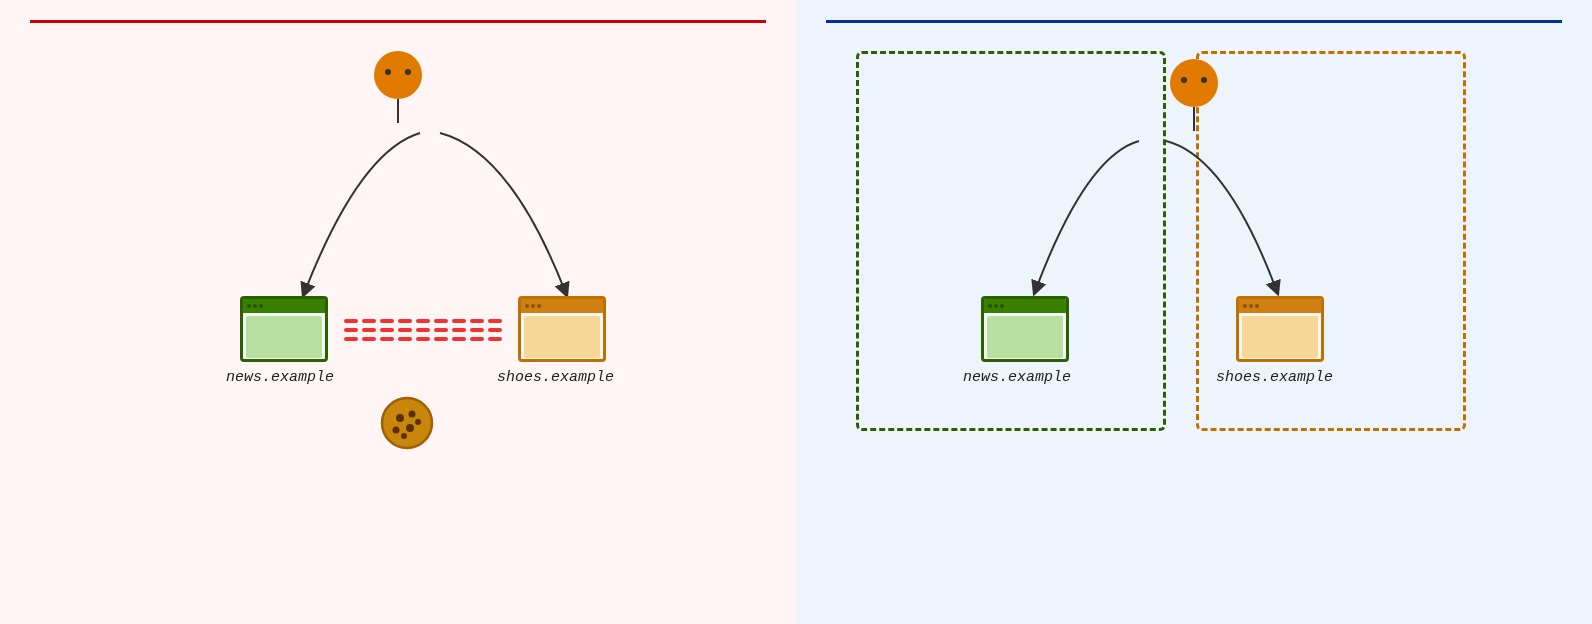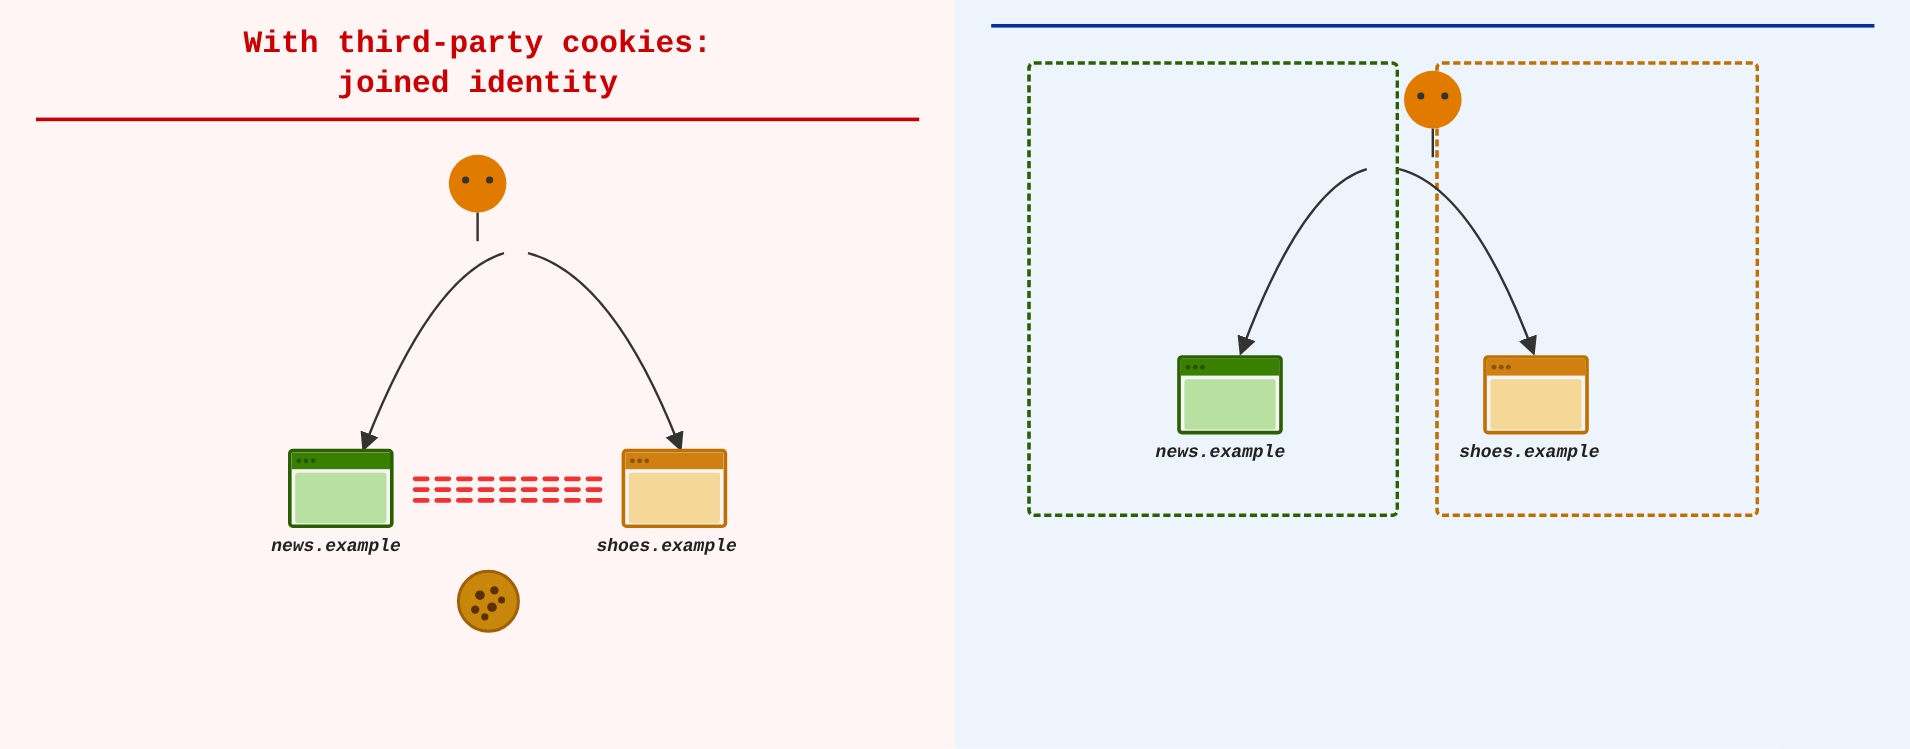--- a/index.html
+++ b/index.html
@@ -191,21 +191,21 @@
       height: 54px;
     }
 
     
     .site-label {
       position: absolute;
       font-family: 'Courier New', Courier, monospace;
       font-style: italic;
       font-size: 15px;
       color: #222;
-      font-weight: bold;
+      font-weight: normal;
       text-align: center;
     }
 
     
     .dashed-box {
       position: absolute;
       border: 3px dashed;
       border-radius: 6px;
     }
 
@@ -214,24 +214,20 @@
     }
 
     .dashed-box-orange {
       border-color: #c07000;
     }
   </style>
 </head>
 <body>
 
 <div class="panel panel-left">
-  <div class="panel-title">
-    <div>With third-party cookies:</div>
-    <div>joined identity</div>
-  </div>
   <div class="divider"></div>
 
   <div class="diagram-area">
 
     <div class="person" style="left: calc(50% - 24px); top: 10px;">
       <div class="person-head"></div>
       <div class="person-body"></div>
     </div>
 
     <svg class="arrows-svg">

